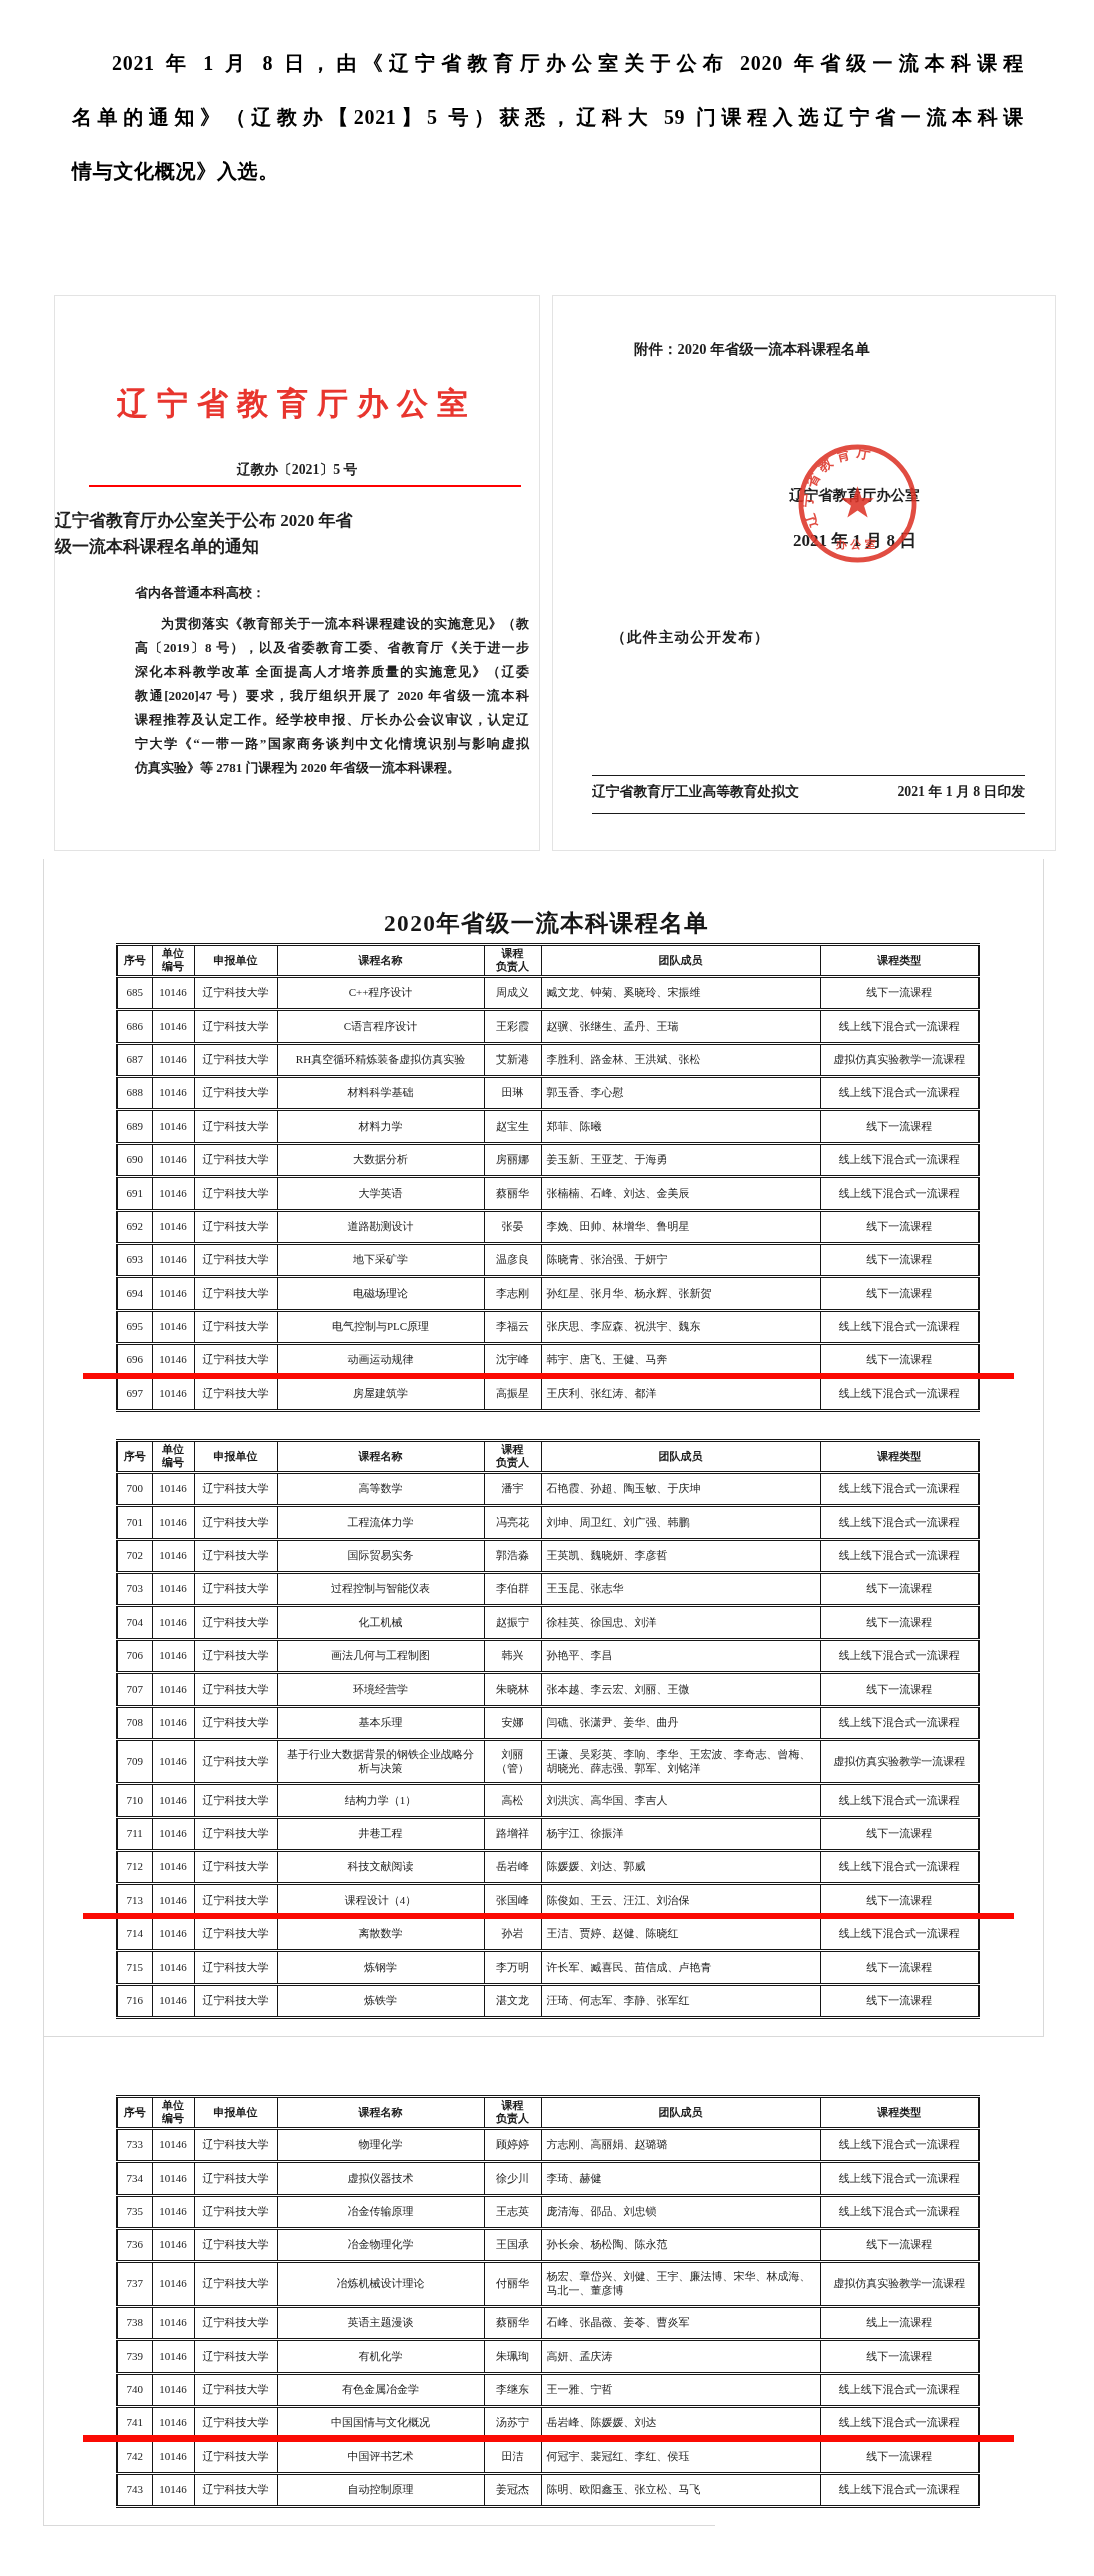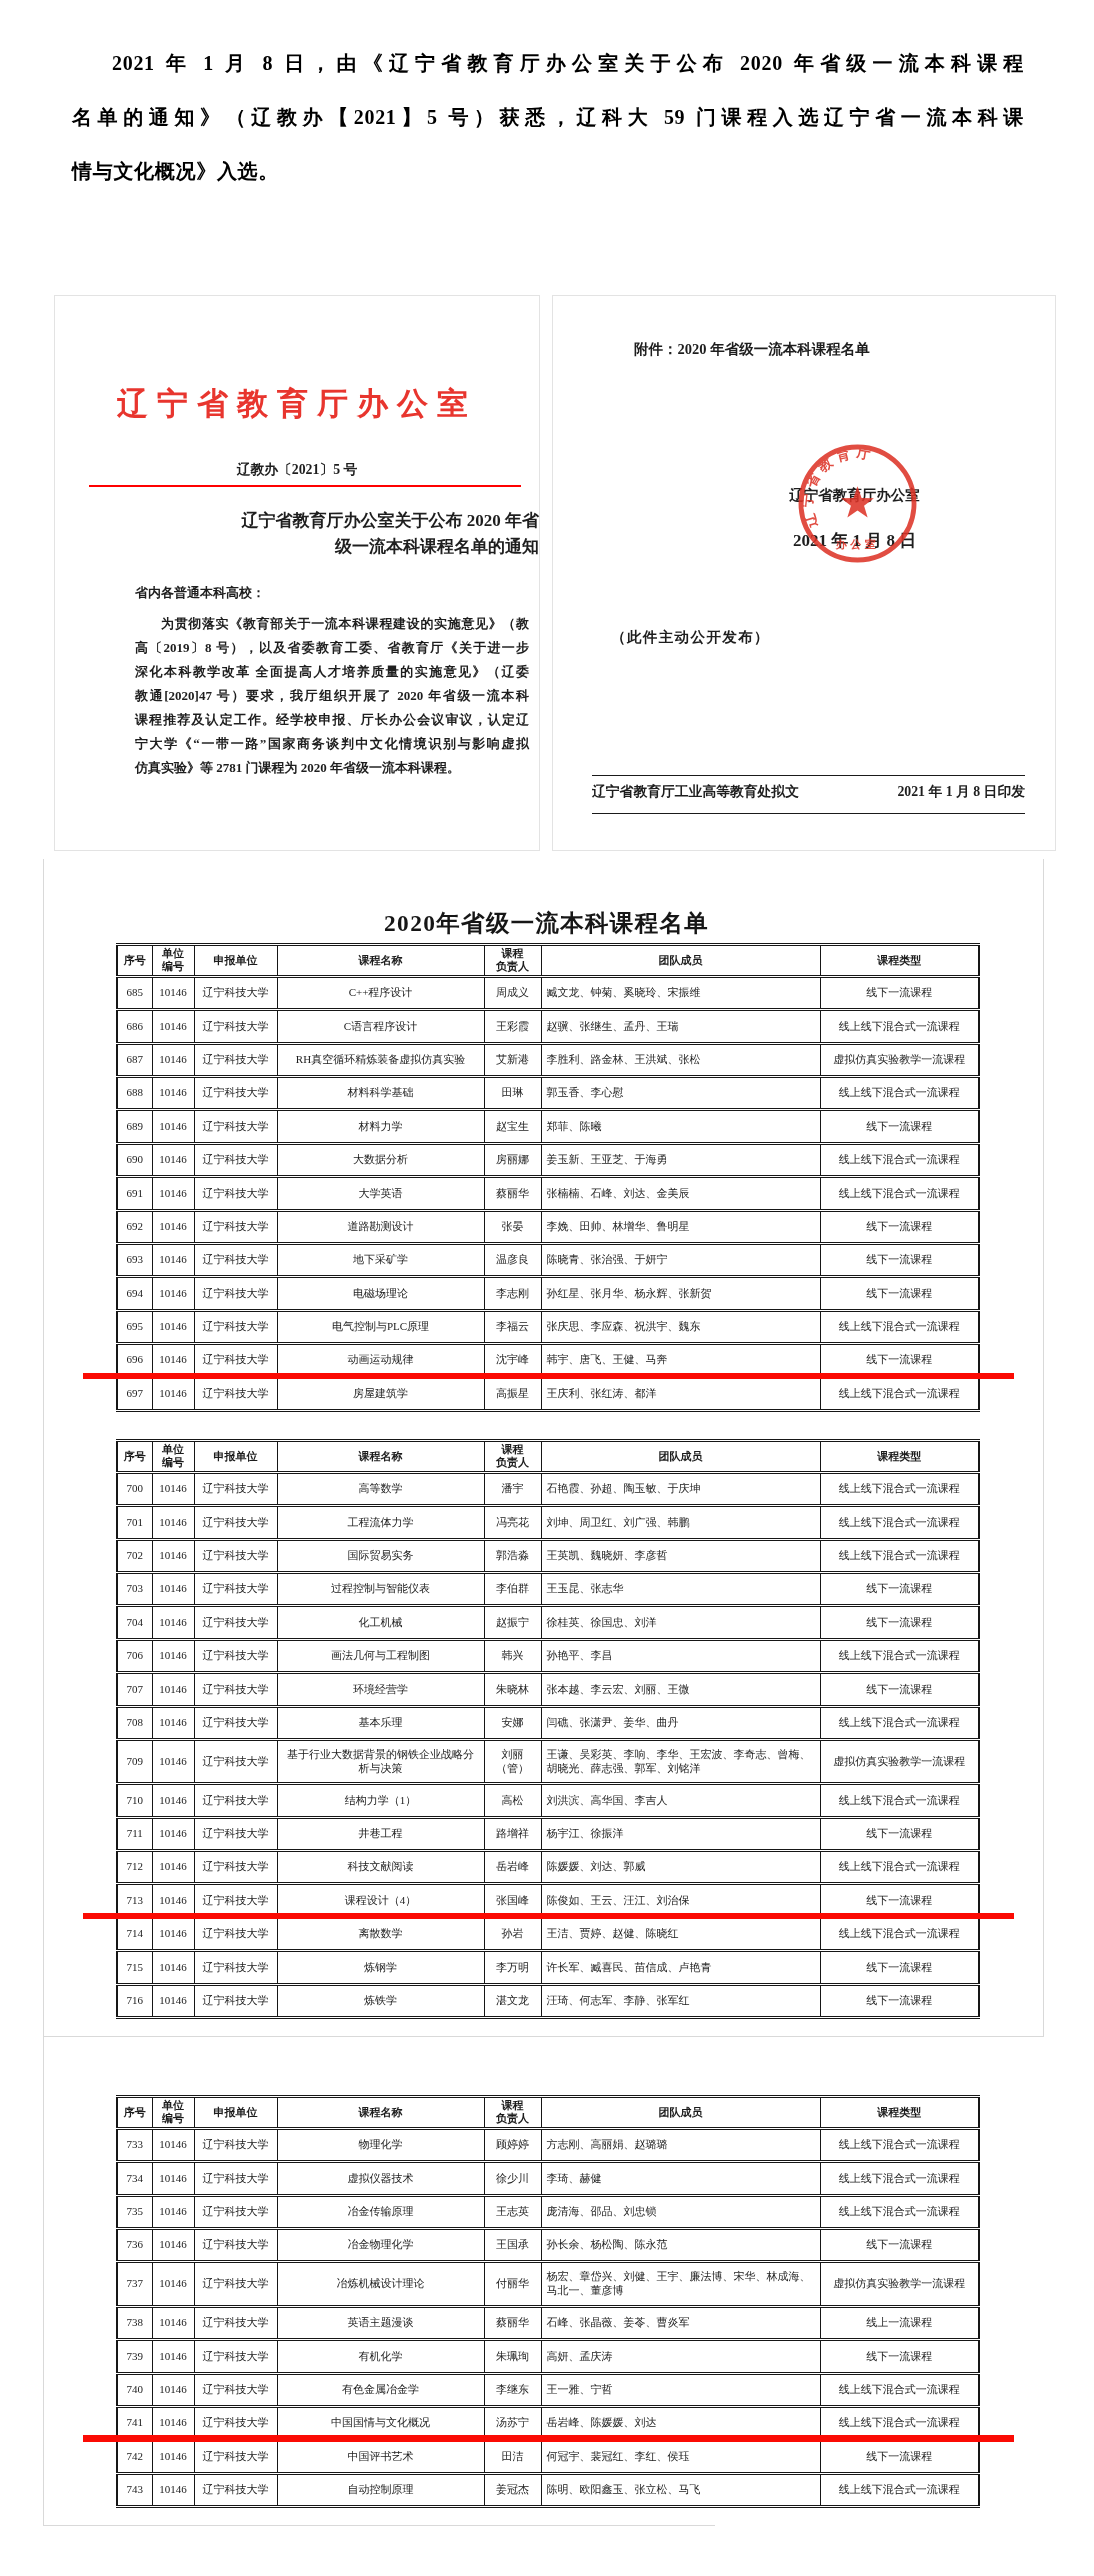--- a/index.html
+++ b/index.html
@@ -18,21 +18,21 @@
   
   .page{position:absolute;background:#fff;border:0.7px solid #e3e3e3;color:#1e1e1e}
   #page1{left:54px;top:295px;width:484px;height:554px}
   #page2{left:552px;top:295px;width:502px;height:554px}
 
   #agency-title{position:absolute;left:0;right:0;top:87px;text-align:center;
     font-size:31px;font-weight:bold;letter-spacing:9px;color:#e8352e;white-space:nowrap}
   #doc-number{position:absolute;left:0;right:0;top:165px;text-align:center;
     font-size:13.8px;font-weight:bold}
   #red-rule{position:absolute;left:34px;right:18px;top:189px;height:2.1px;background:#ff0000}
-  #notice-title{position:absolute;left:0;right:0;top:212px;text-align:right;
+  #notice-title{position:absolute;left:0;right:0;top:212px;text-align:left;
     font-size:17px;font-weight:bold;line-height:25.5px}
   #salutation{position:absolute;left:80px;top:288px;font-size:13px;font-weight:bold}
   #doc-body{position:absolute;left:80px;top:316px;width:394px;font-size:13px;font-weight:bold}
   .body-line{height:24px;line-height:24px;text-align:justify}
   .body-line.jl{text-align-last:justify}
   .body-line.indent2{padding-left:26px}
 
   #attachment{position:absolute;left:81px;top:44px;font-size:14.5px;font-weight:bold}
   #sig-org{position:absolute;left:219px;top:190px;width:165px;text-align:center;
     font-size:14.5px;font-weight:bold}

